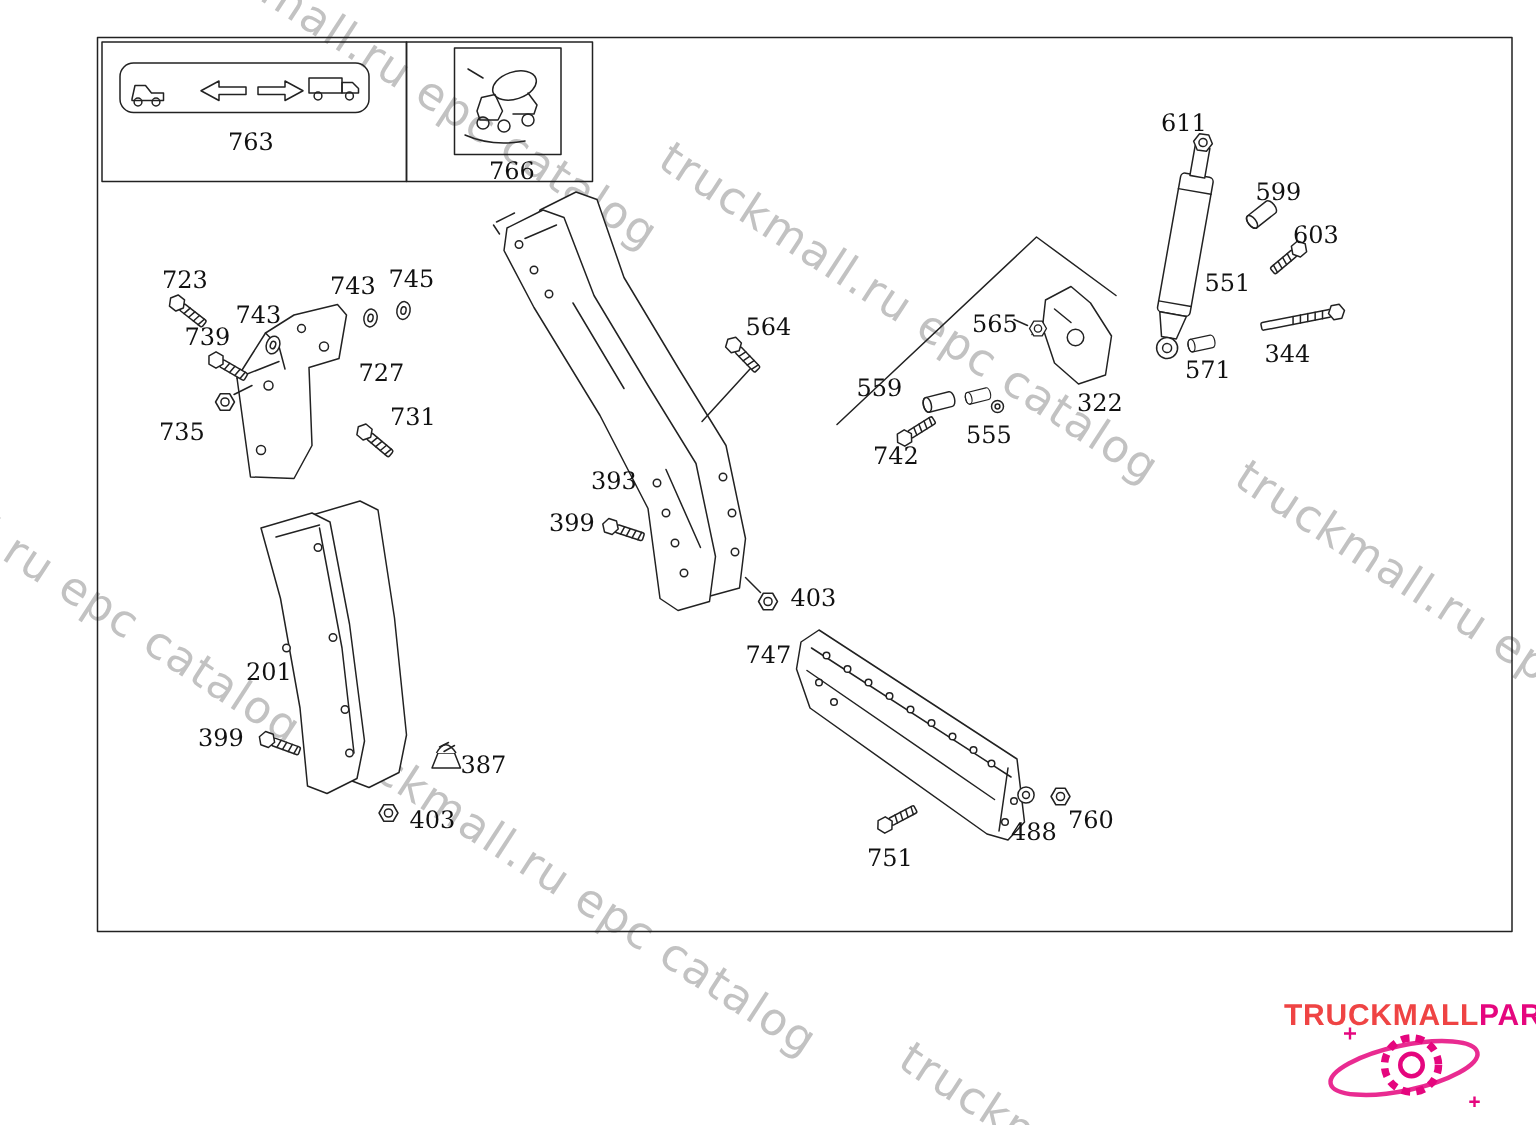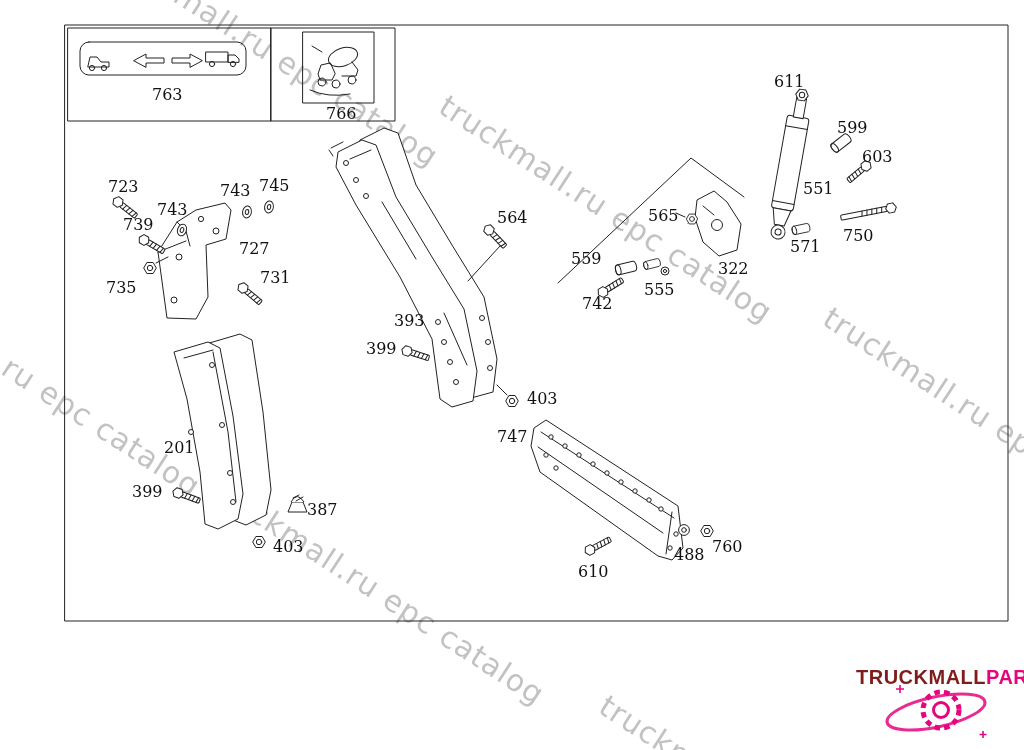--- a/index.html
+++ b/index.html
@@ -17,21 +17,21 @@
   .sw{stroke:#222;stroke-width:1;fill:#ffffff;stroke-linejoin:round;}
   .plabel{
     position:absolute;z-index:3;font-size:16px;color:#111;
     font-family:"DejaVu Serif", serif;user-select:none;
   }
   .logo{
     position:absolute;z-index:3;left:856px;top:666px;
     font-family:"Liberation Sans", sans-serif;font-weight:bold;
     font-size:20px;letter-spacing:0.5px;white-space:nowrap;
   }
-  .logo .brand{color:#7f1d1d;}
+  .logo .brand{color:#ef4444;}
   .logo .accent{color:#e5067e;}
 </style>
 </head>
 <body>
 
 <div class="wm" style="left:118px;top:-68px">truckmall.ru epc catalog</div>
 <div class="wm" style="left:452px;top:88px">truckmall.ru epc catalog</div>
 <div class="wm" style="left:836px;top:300px">truckmall.ru epc catalog</div>
 <div class="wm" style="left:-120px;top:262px">truckmall.ru epc catalog</div>
 <div class="wm" style="left:224px;top:470px">truckmall.ru epc catalog</div>
@@ -232,28 +232,28 @@
 <span class="plabel" style="left:260px;top:268px">731</span>
 <span class="plabel" style="left:497px;top:208px">564</span>
 <span class="plabel" style="left:394px;top:311px">393</span>
 <span class="plabel" style="left:366px;top:339px">399</span>
 <span class="plabel" style="left:527px;top:389px">403</span>
 <span class="plabel" style="left:497px;top:427px">747</span>
 <span class="plabel" style="left:164px;top:438px">201</span>
 <span class="plabel" style="left:132px;top:482px">399</span>
 <span class="plabel" style="left:307px;top:500px">387</span>
 <span class="plabel" style="left:273px;top:537px">403</span>
-<span class="plabel" style="left:578px;top:562px">610</span>
+<span class="plabel" style="left:578px;top:562px">751</span>
 <span class="plabel" style="left:674px;top:545px">488</span>
 <span class="plabel" style="left:712px;top:537px">760</span>
 <span class="plabel" style="left:774px;top:72px">611</span>
 <span class="plabel" style="left:837px;top:118px">599</span>
 <span class="plabel" style="left:862px;top:147px">603</span>
 <span class="plabel" style="left:803px;top:179px">551</span>
-<span class="plabel" style="left:843px;top:226px">750</span>
+<span class="plabel" style="left:843px;top:226px">344</span>
 <span class="plabel" style="left:790px;top:237px">571</span>
 <span class="plabel" style="left:648px;top:206px">565</span>
 <span class="plabel" style="left:718px;top:259px">322</span>
 <span class="plabel" style="left:571px;top:249px">559</span>
 <span class="plabel" style="left:644px;top:280px">555</span>
 <span class="plabel" style="left:582px;top:294px">742</span>
 
 <div class="logo">
   <span class="brand">TRUCKMALL</span><span class="accent">PARTS</span>
 </div>

